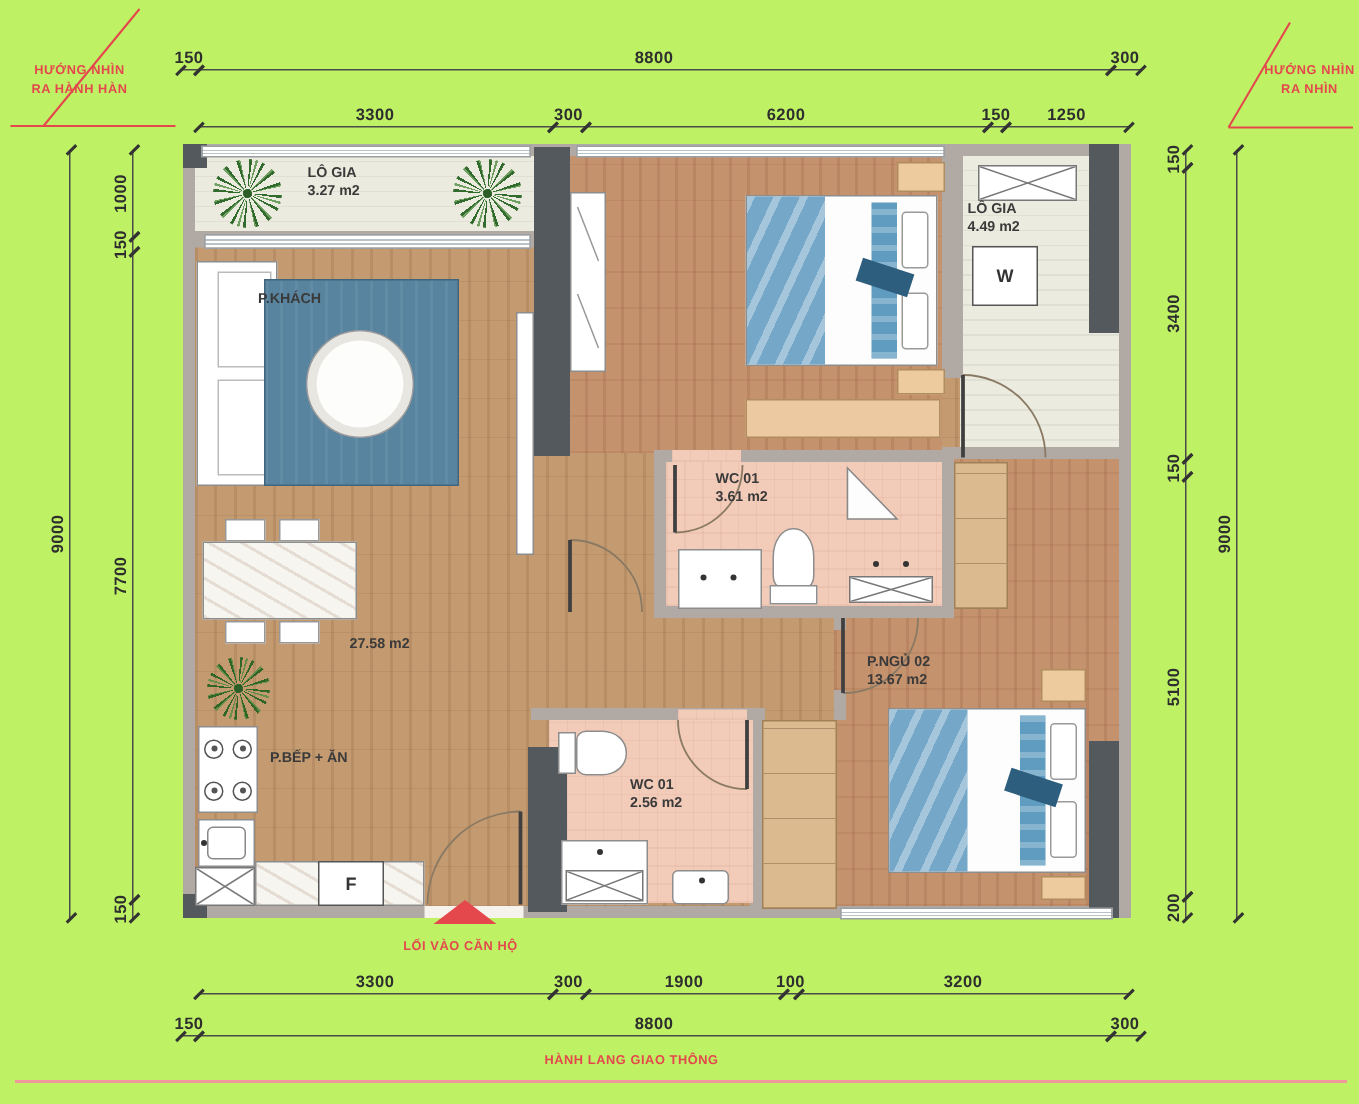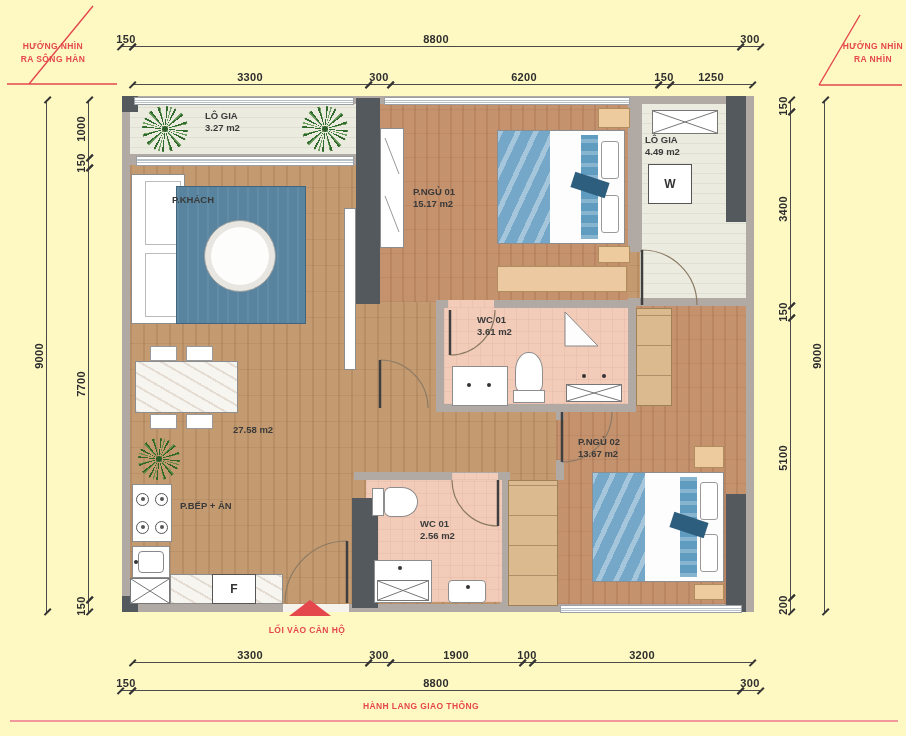--- a/index.html
+++ b/index.html
@@ -1,16 +1,16 @@
 <!DOCTYPE html>
 <html><head>
 <meta charset="utf-8">
 <style>
   html,body{margin:0;padding:0;background:#ffffff;}
-  .canvas{position:relative;width:906px;height:736px;background:#fef9c3;overflow:hidden;
+  .canvas{position:relative;width:906px;height:736px;background:#bef264;overflow:hidden;
           font-family:"Liberation Sans",sans-serif;}
   .abs{position:absolute;}
   
   .dimh{position:absolute;height:0;border-top:1px solid #4a4a4a;}
   .dimh::before,.dimh::after{content:"";position:absolute;top:-1px;width:9px;height:1.6px;background:#333;transform:rotate(-45deg);}
   .dimh::before{left:-4.5px;} .dimh::after{right:-4.5px;}
   .dlab{position:absolute;left:50%;bottom:2px;transform:translateX(-50%);white-space:nowrap;
         font-size:11px;font-weight:700;color:#2e2e2e;letter-spacing:.3px;}
   .dimv{position:absolute;width:0;border-left:1px solid #4a4a4a;}
   .dimv::before,.dimv::after{content:"";position:absolute;left:-4.5px;width:9px;height:1.6px;background:#333;transform:rotate(-45deg);}
@@ -70,21 +70,21 @@
 </head>
 <body>
 
 <div class="canvas">
 
   <svg class="abs" style="left:5px;top:4px" width="118" height="86">
     <path d="M88,2 L24,80 M2,80 L112,80" stroke="#e4484d" stroke-width="1.4" fill="none"></path>
   </svg>
   <div class="abs red" style="left:10px;top:40px;width:86px">
     <span>HƯỚNG NHÌN</span><br>
-    <span>RA SÔNG HÀN</span>
+    <span>RA HÀNH HÀN</span>
   </div>
   <svg class="abs" style="left:788px;top:4px" width="116" height="86">
     <path d="M72,11 L31,81 M31,81 L114,81" stroke="#e4484d" stroke-width="1.4" fill="none"></path>
   </svg>
   <div class="abs red" style="left:842px;top:40px;width:62px">
     <span>HƯỚNG NHÌN</span><br>
     <span>RA NHÌN</span>
   </div>
 
   <div class="dimh" style="left:120px;top:46px;width:12px">
@@ -332,24 +332,20 @@
     <line x1="385" y1="196" x2="399" y2="232" stroke="#999" stroke-width="1"></line>
   </svg>
 
   <div class="rlabel" style="left:205px;top:110px;width:90px">
     <span>LÔ GIA</span>
     <span>3.27 m2</span>
   </div>
   <div class="rlabel" style="left:172px;top:194px;width:100px">
     <span>P.KHÁCH</span>
   </div>
-  <div class="rlabel" style="left:413px;top:186px;width:108px">
-    <span>P.NGỦ 01</span>
-    <span>15.17 m2</span>
-  </div>
   <div class="rlabel" style="left:645px;top:134px;width:84px">
     <span>LÔ GIA</span>
     <span>4.49 m2</span>
   </div>
   <div class="rlabel" style="left:477px;top:314px;width:86px">
     <span>WC 01</span>
     <span>3.61 m2</span>
   </div>
   <div class="rlabel" style="left:578px;top:436px;width:105px">
     <span>P.NGỦ 02</span>

